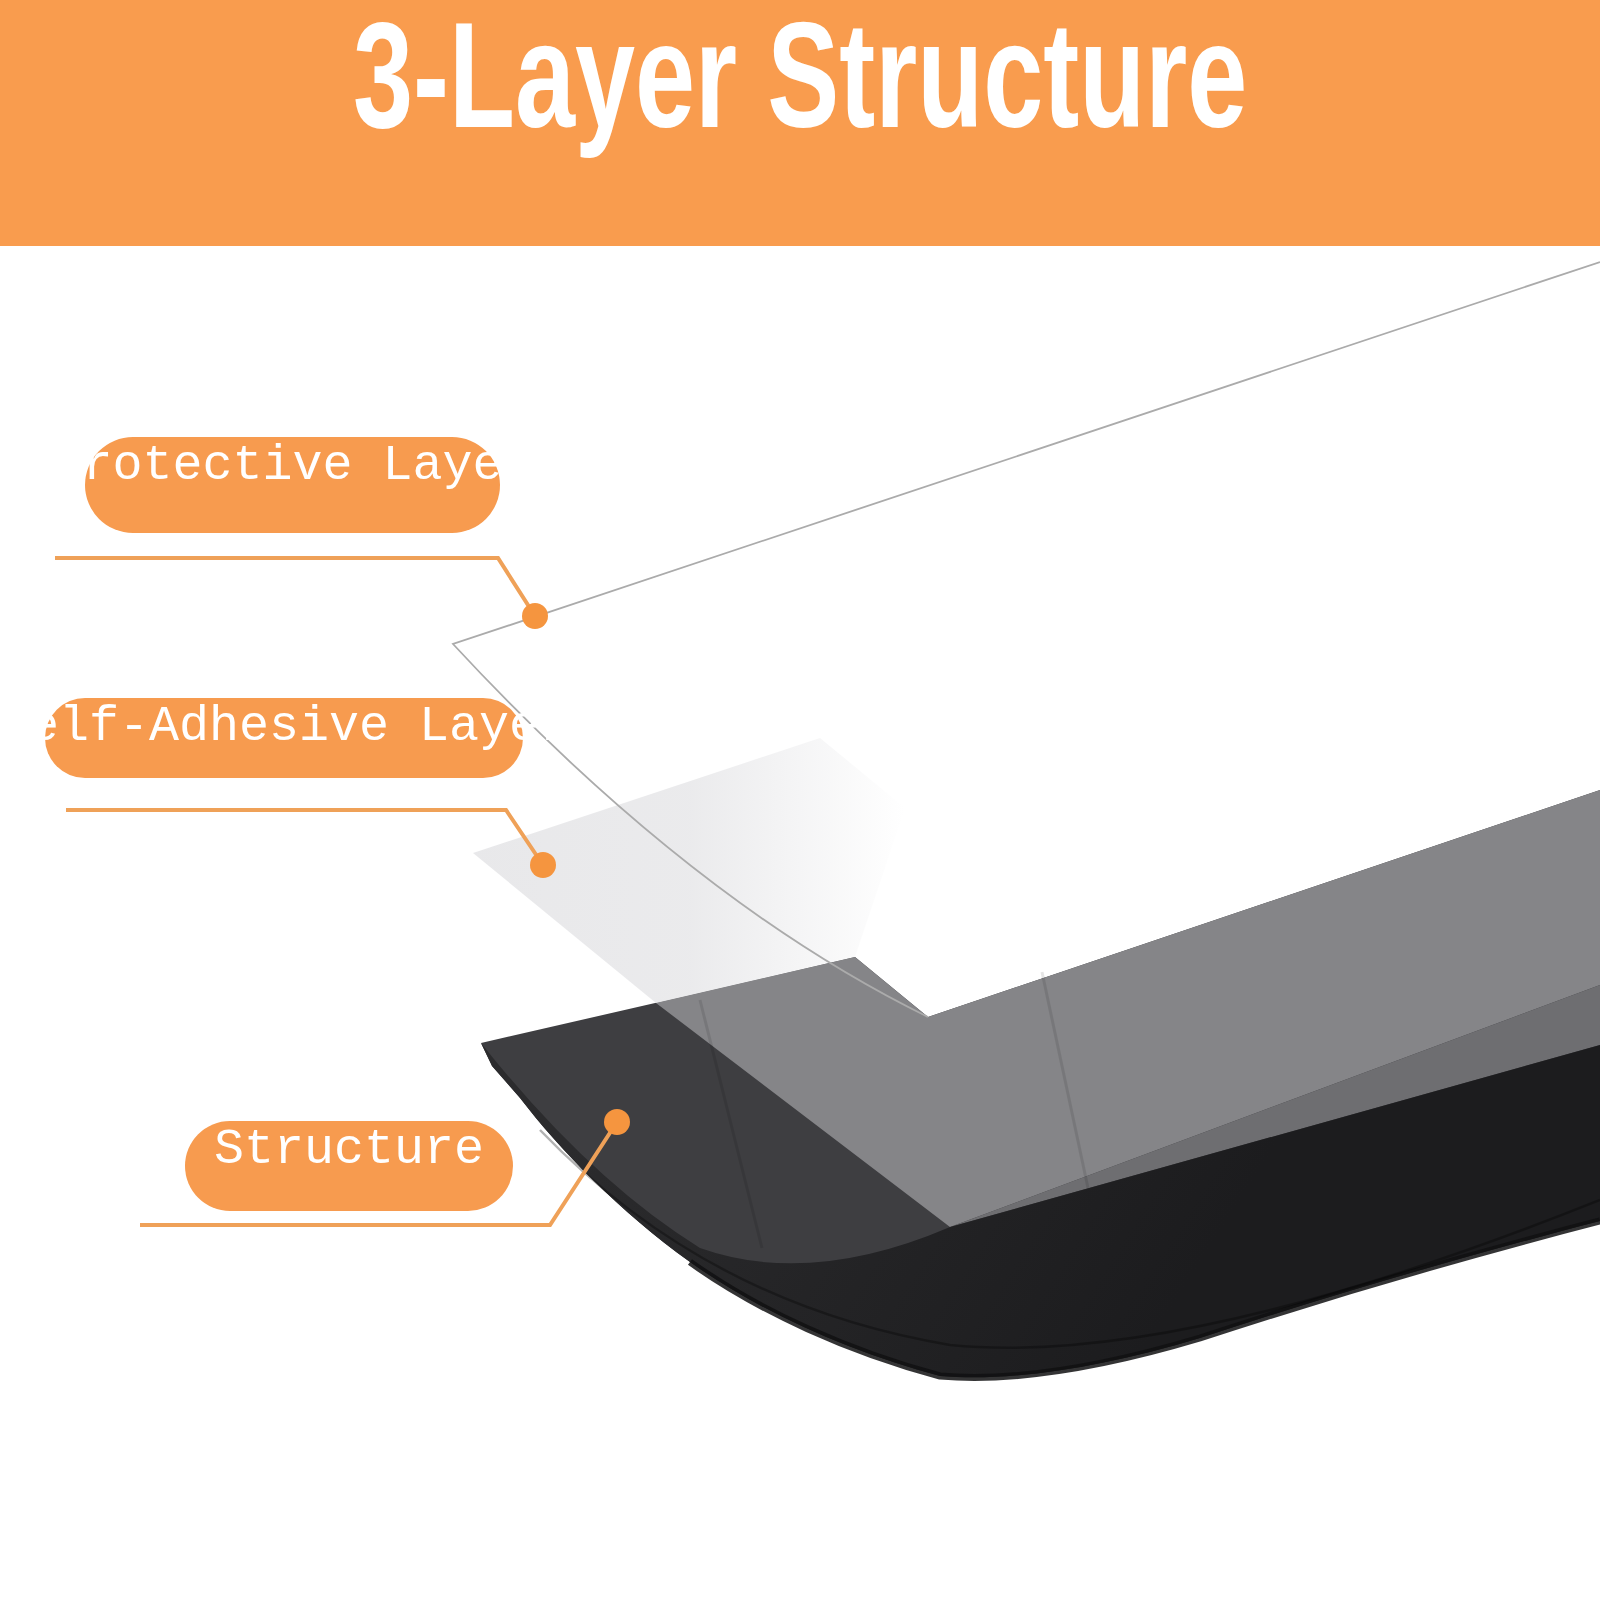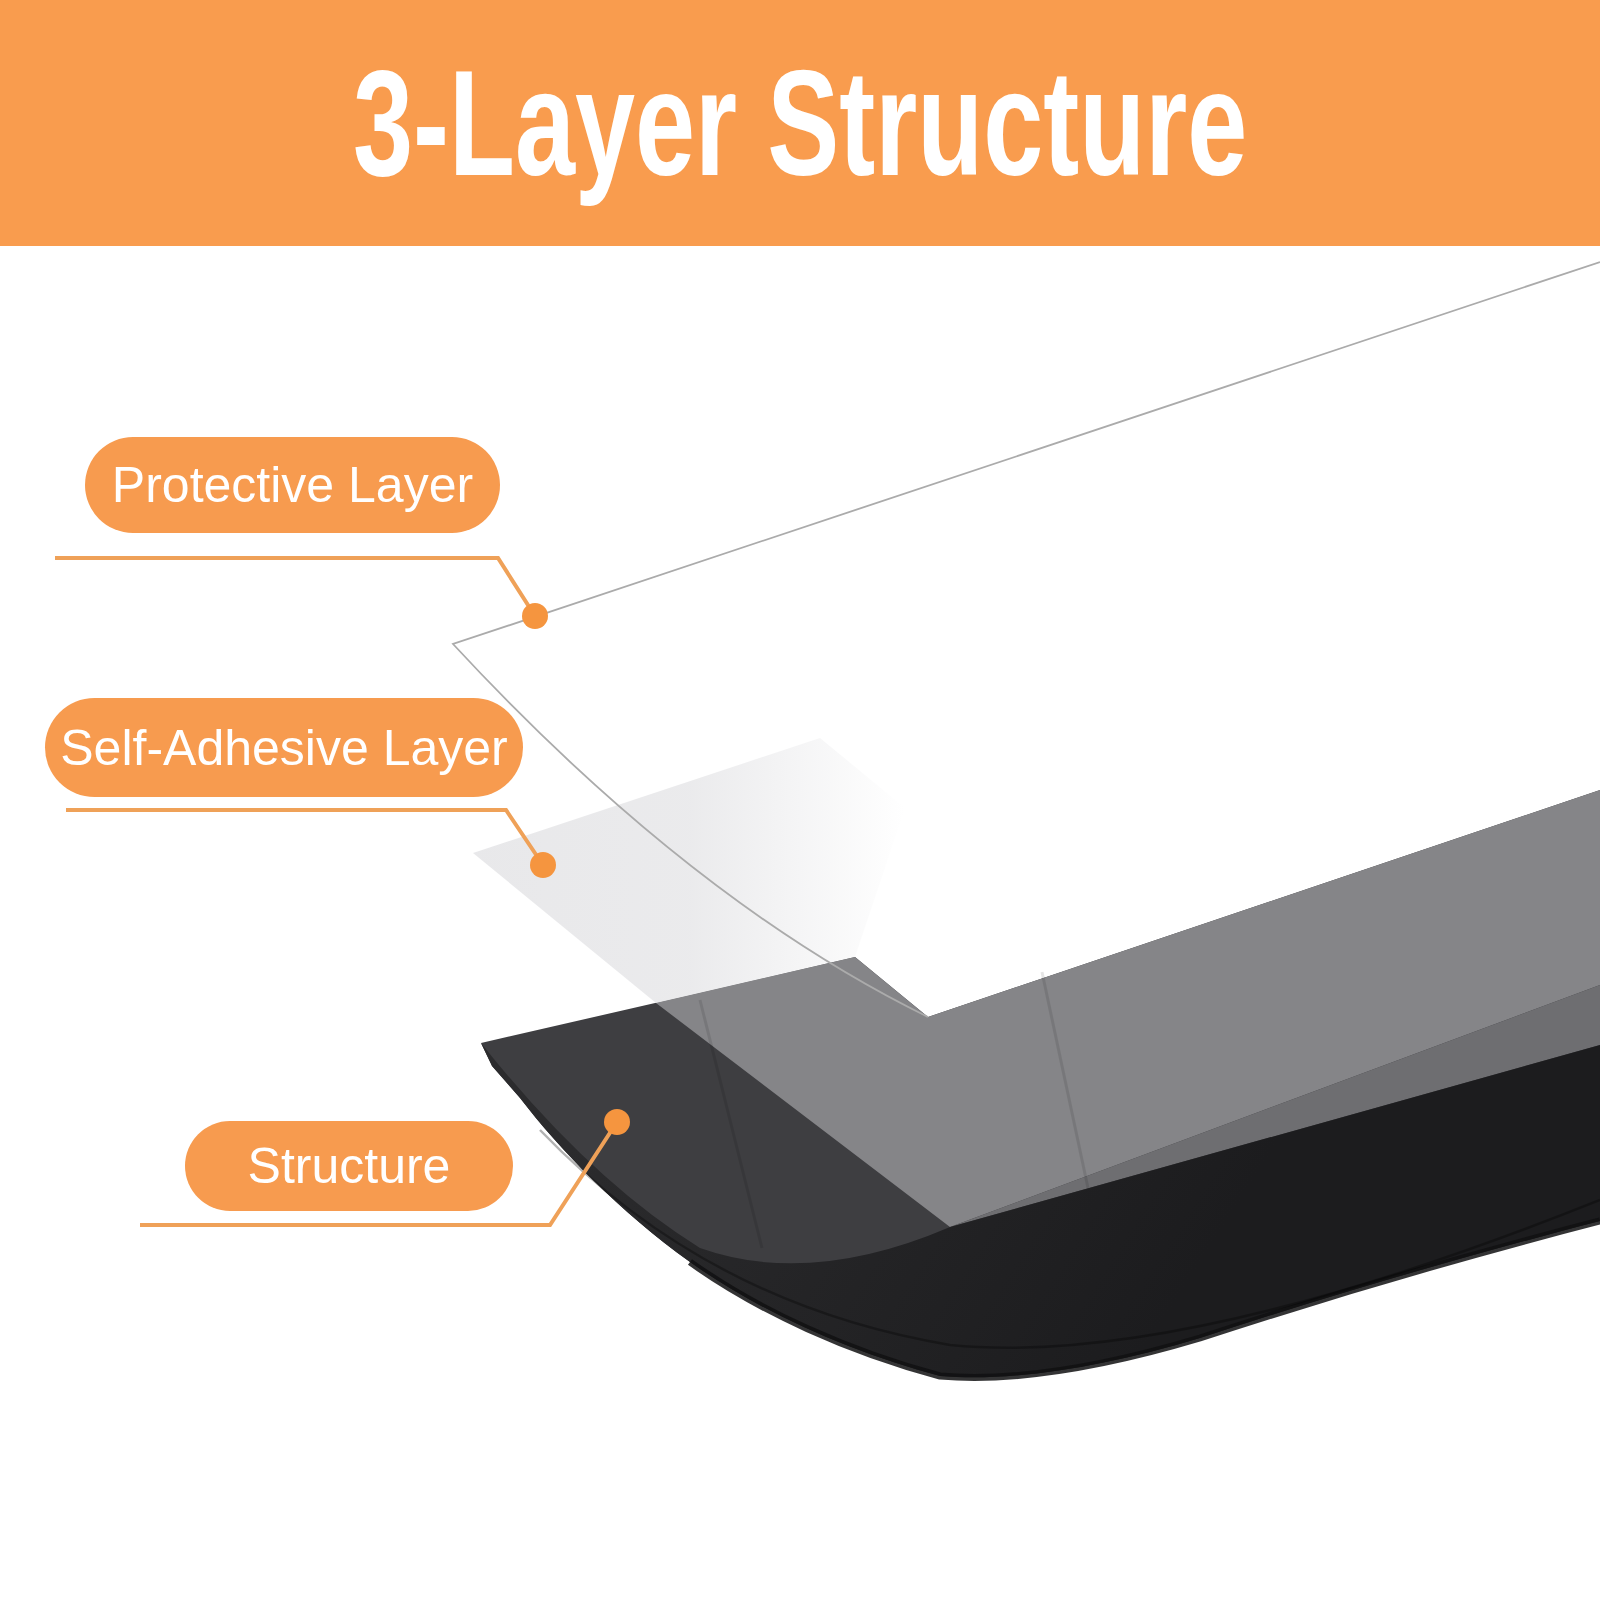--- a/index.html
+++ b/index.html
@@ -20,39 +20,39 @@
   body{
     width:1600px;height:1600px;overflow:hidden;
     background:var(--page-bg);
     font-family:"Liberation Sans", sans-serif;
     position:relative;
   }
   .page{position:relative;width:1600px;height:1600px;}
   .header{
     position:absolute;left:0;top:0;width:1600px;height:246px;
     background:var(--accent);
-    display:flex;align-items:center;justify-content:center;
+    display:flex;align-items:flex-start;justify-content:center;
   }
   .header h1{
     margin:0;color:var(--header-text);
     font-size:150px;font-weight:700;line-height:1;
     transform:scaleX(0.72);transform-origin:50% 50%;
     white-space:nowrap;letter-spacing:0px;
   }
   svg.scene{position:absolute;left:0;top:0;width:1600px;height:1600px;}
   .pill{
     position:absolute;
     background:var(--pill);
     border-radius:999px;
-    display:flex;align-items:center;justify-content:center;
-    color:#fff;white-space:nowrap;
+    display:flex;justify-content:center;
+    color:#fff;white-space:nowrap;font-family:Liberation Mono, monospace;
   }
   .pill span{font-size:50px;font-weight:400;color:#fff;}
   .pill.p1{left:85px;top:437px;width:415px;height:96px;}
-  .pill.p2{left:45px;top:698px;width:478px;height:99px;}
+  .pill.p2{left:45px;top:698px;width:478px;height:80px;}
   .pill.p3{left:185px;top:1121px;width:328px;height:90px;}
 </style>
 </head>
 <body>
 
 <div class="page">
 
   <div class="header">
     <h1>3-Layer Structure</h1>
   </div>

